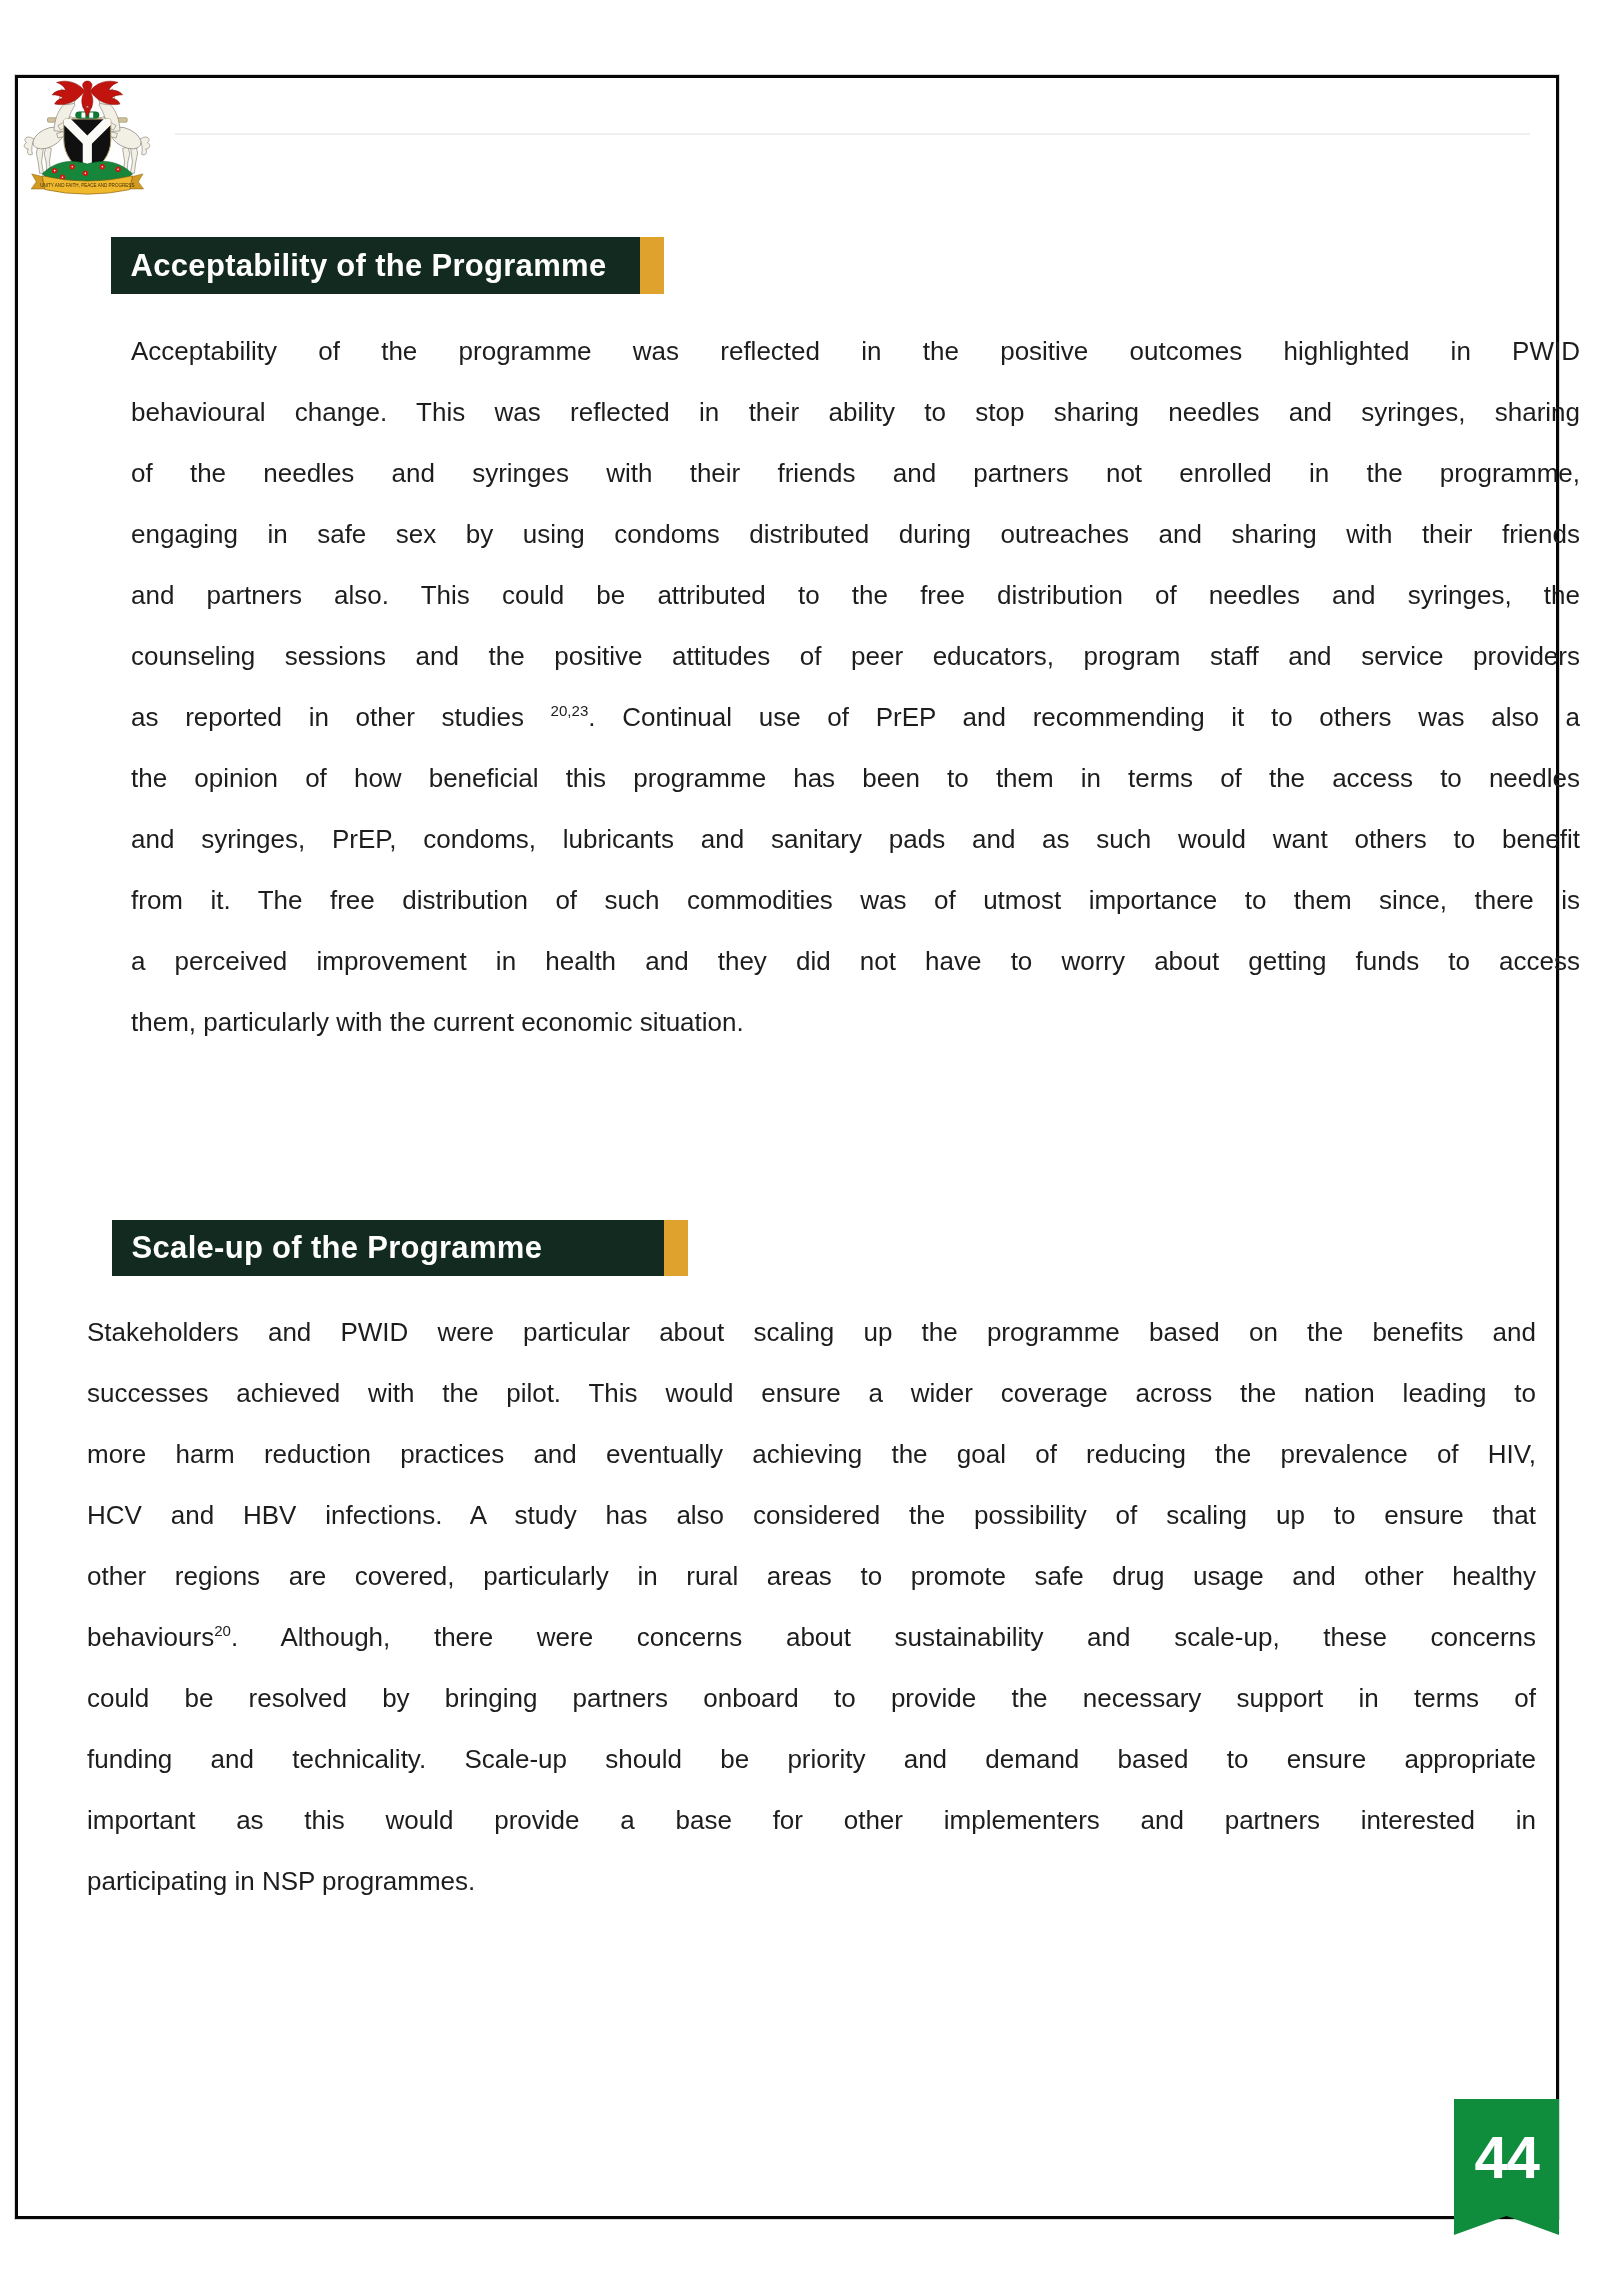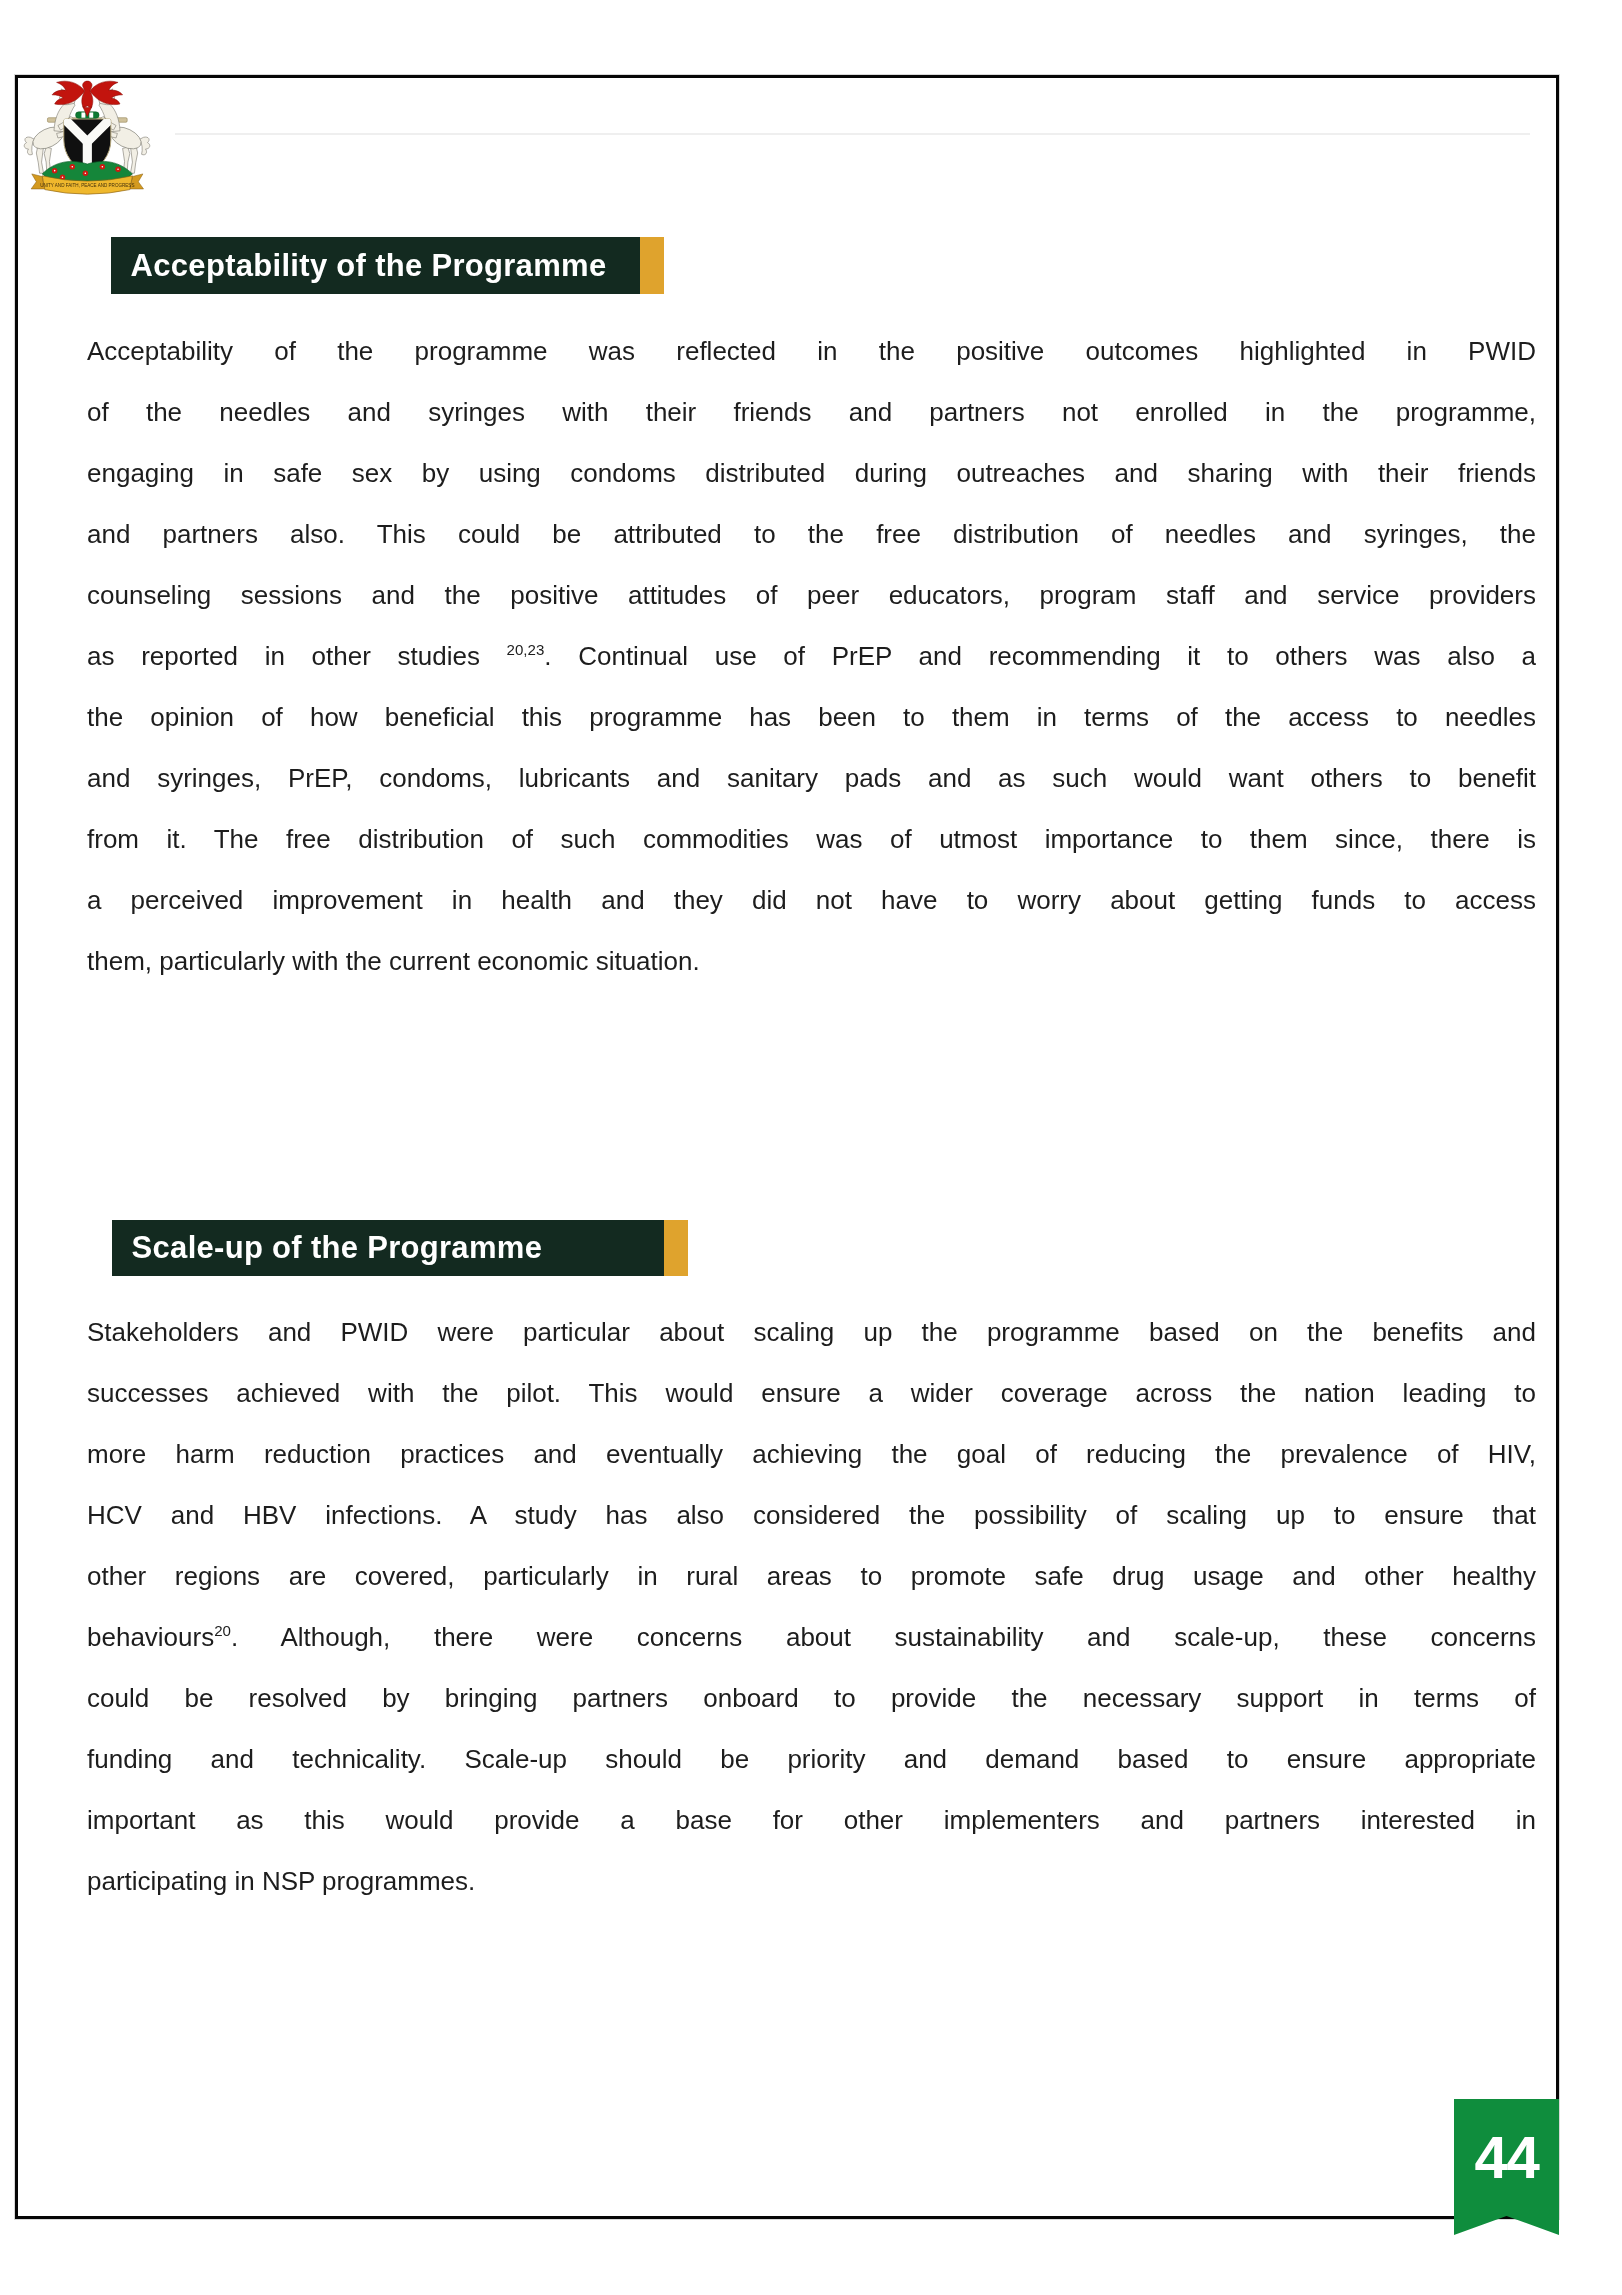--- a/index.html
+++ b/index.html
@@ -23,21 +23,21 @@
   .section-box{position:absolute;display:flex;align-items:stretch;padding-left:20px;}
   .sh1{left:91px;top:237px;width:573px;height:57px;}
   .sh2{left:92px;top:1220px;width:596px;height:56px;}
   .section-green{flex:1;background:var(--header-green);display:flex;align-items:center;padding-left:19.6px;overflow:hidden;}
   .section-title{color:#ffffff;font-weight:bold;font-size:31px;letter-spacing:0.3px;white-space:nowrap;}
   .section-gold{width:23.6px;background:var(--accent-gold);}
   .para{
     position:absolute;left:87px;width:1449px;
     font-size:26px;line-height:61px;color:var(--text-color);
   }
-  .p1{top:321px;}
+  .p1{top:321px;margin-left:44px;}
   .p2{top:1302px;}
   .tline{height:61px;text-align:justify;text-align-last:justify;}
   .tline-last{text-align-last:left;}
   sup{font-size:.58em;line-height:0;vertical-align:super;}
   .badge{
     position:absolute;left:1454px;top:2099px;width:105px;height:136px;
     background:var(--badge-green);
     clip-path:polygon(0 0,100% 0,100% 100%,50% 86%,0 100%);
     display:flex;align-items:center;justify-content:center;padding-bottom:19.6px;
   }
@@ -120,20 +120,21 @@
 
 <div class="section-box sh1">
   <div class="section-green">
     <span class="section-title">Acceptability of the Programme</span>
   </div>
   <div class="section-gold"></div>
 </div>
 
 <div class="para p1">
     <div class="tline">Acceptability of the programme was reflected in the positive outcomes highlighted in PWID</div>
+    <div class="tline">behavioural change. This was reflected in their ability to stop sharing needles and syringes, sharing</div>
     <div class="tline">of the needles and syringes with their friends and partners not enrolled in the programme,</div>
     <div class="tline">engaging in safe sex by using condoms distributed during outreaches and sharing with their friends</div>
     <div class="tline">and partners also. This could be attributed to the free distribution of needles and syringes, the</div>
     <div class="tline">counseling sessions and the positive attitudes of peer educators, program staff and service providers</div>
     <div class="tline">as reported in other studies <sup>20,23</sup>. Continual use of PrEP and recommending it to others was also a</div>
     <div class="tline">the opinion of how beneficial this programme has been to them in terms of the access to needles</div>
     <div class="tline">and syringes, PrEP, condoms, lubricants and sanitary pads and as such would want others to benefit</div>
     <div class="tline">from it. The free distribution of such commodities was of utmost importance to them since, there is</div>
     <div class="tline">a perceived improvement in health and they did not have to worry about getting funds to access</div>
     <div class="tline tline-last">them, particularly with the current economic situation.</div>

